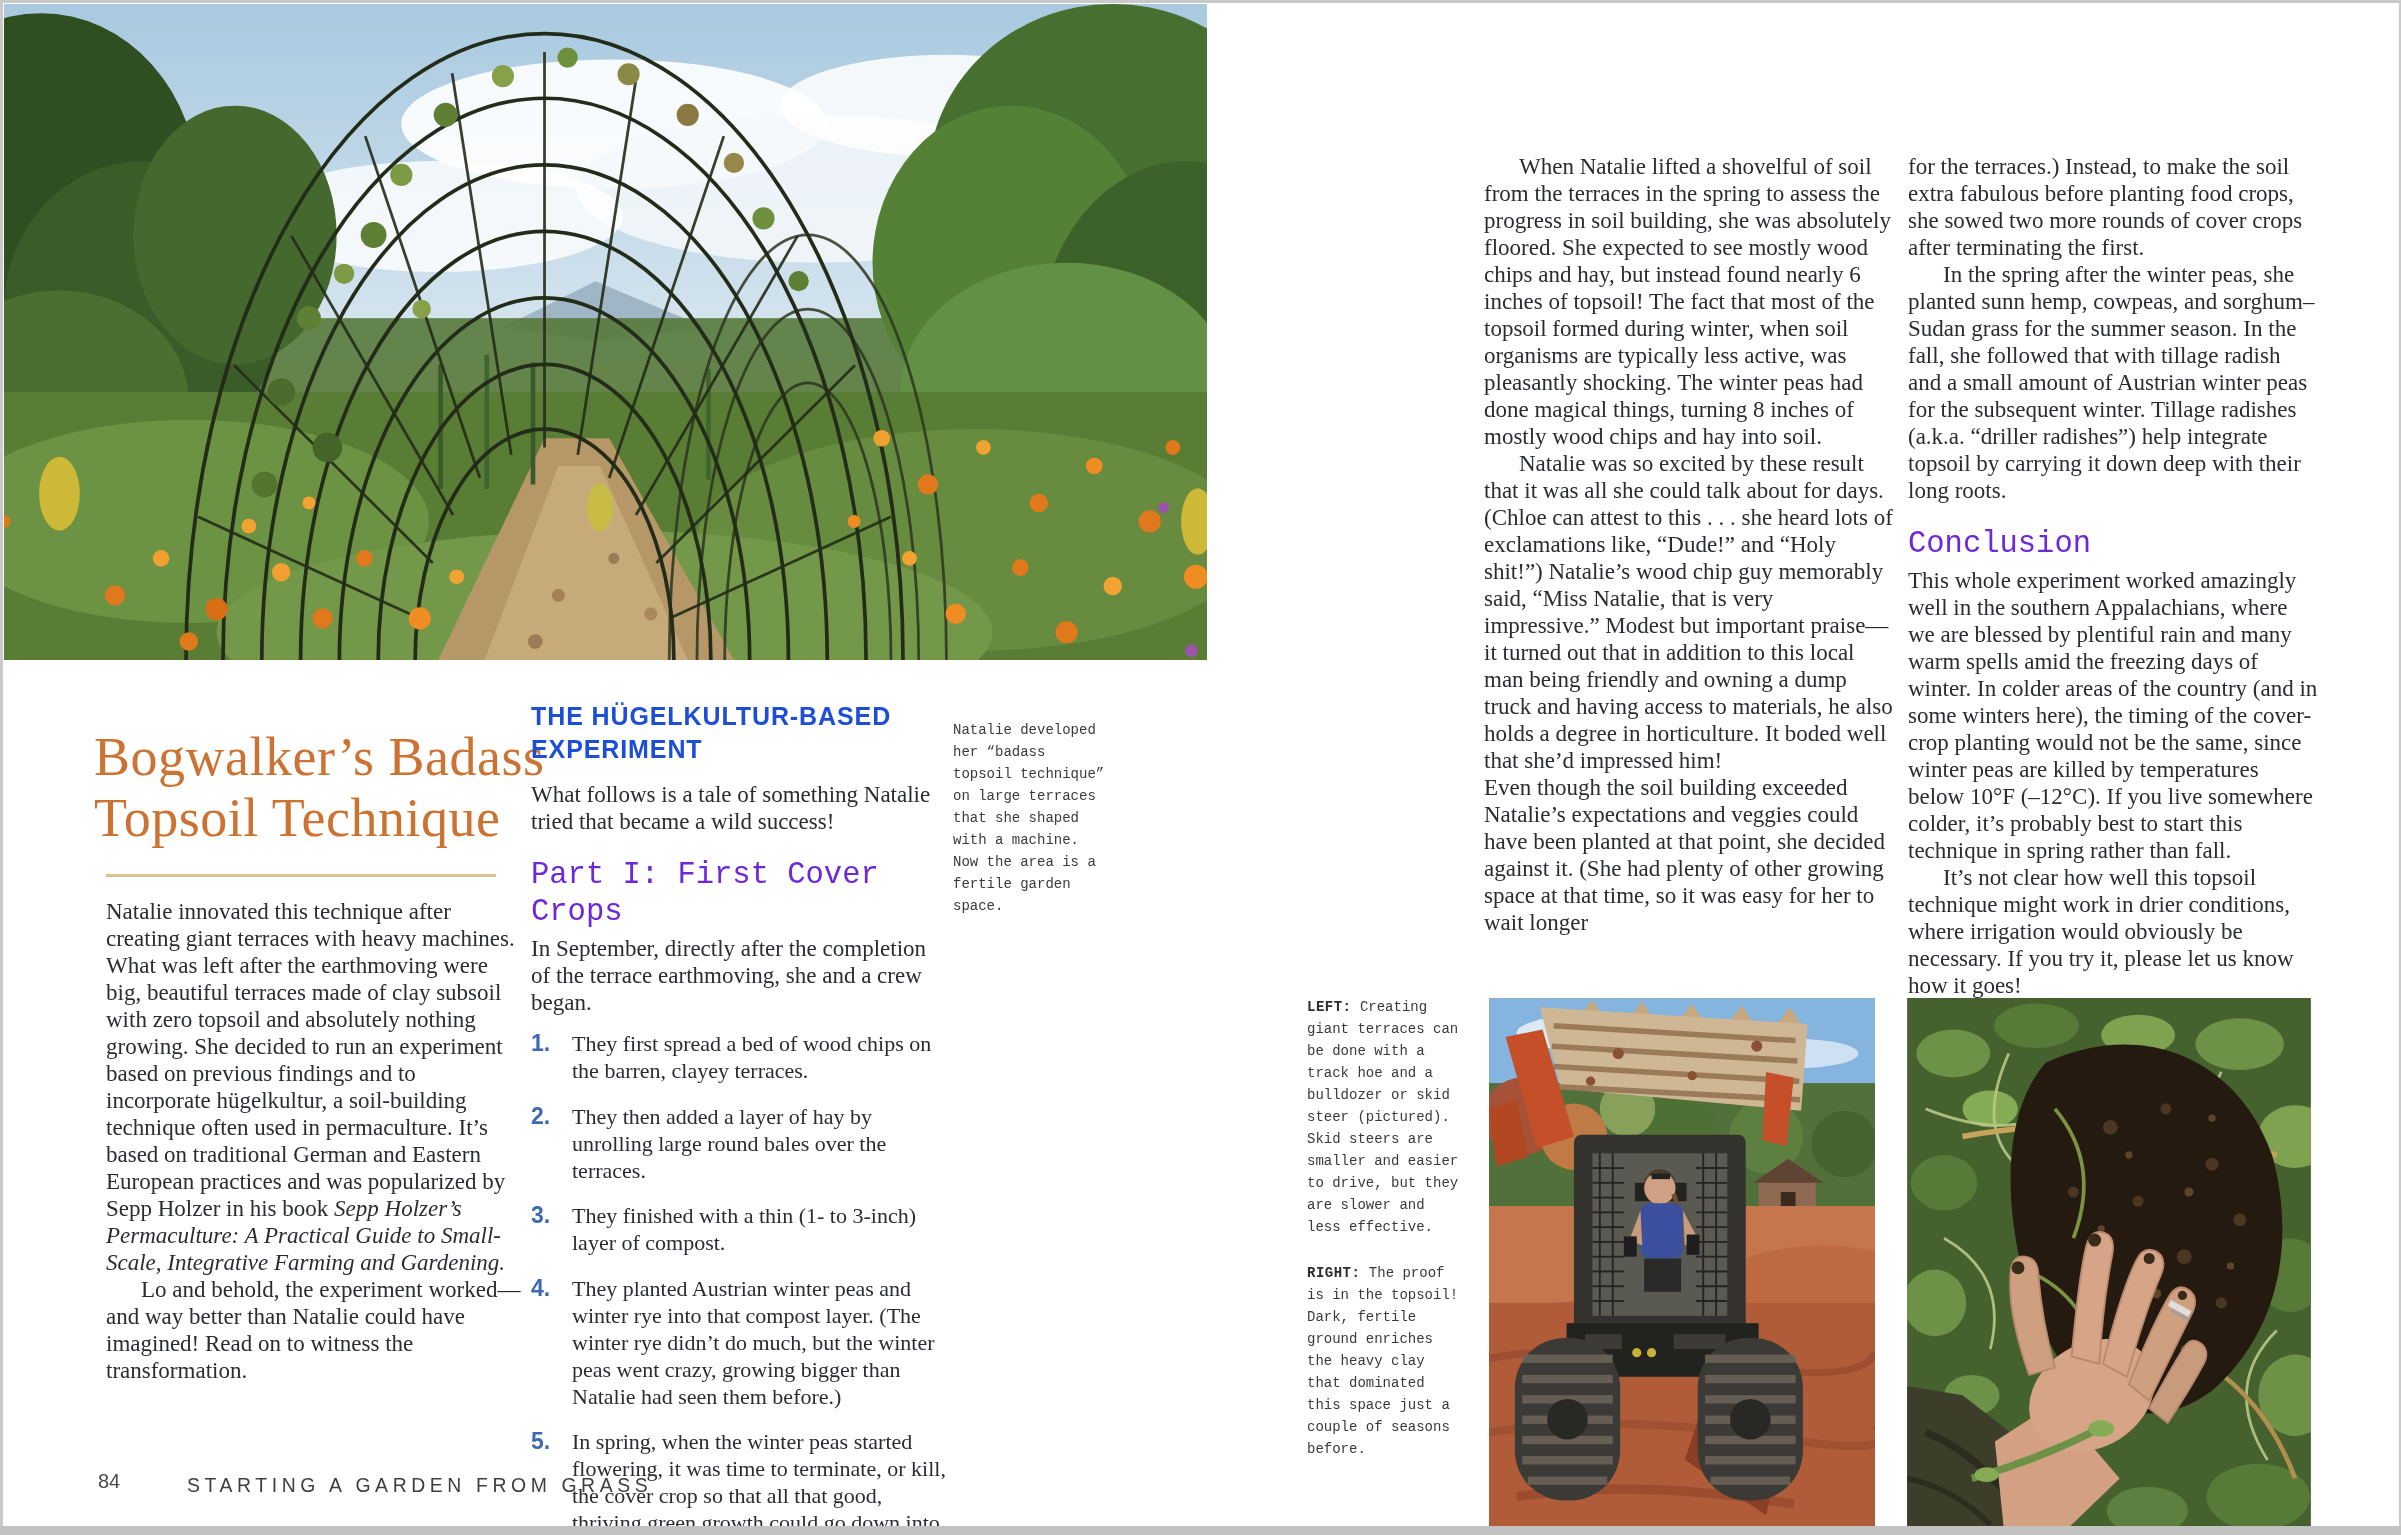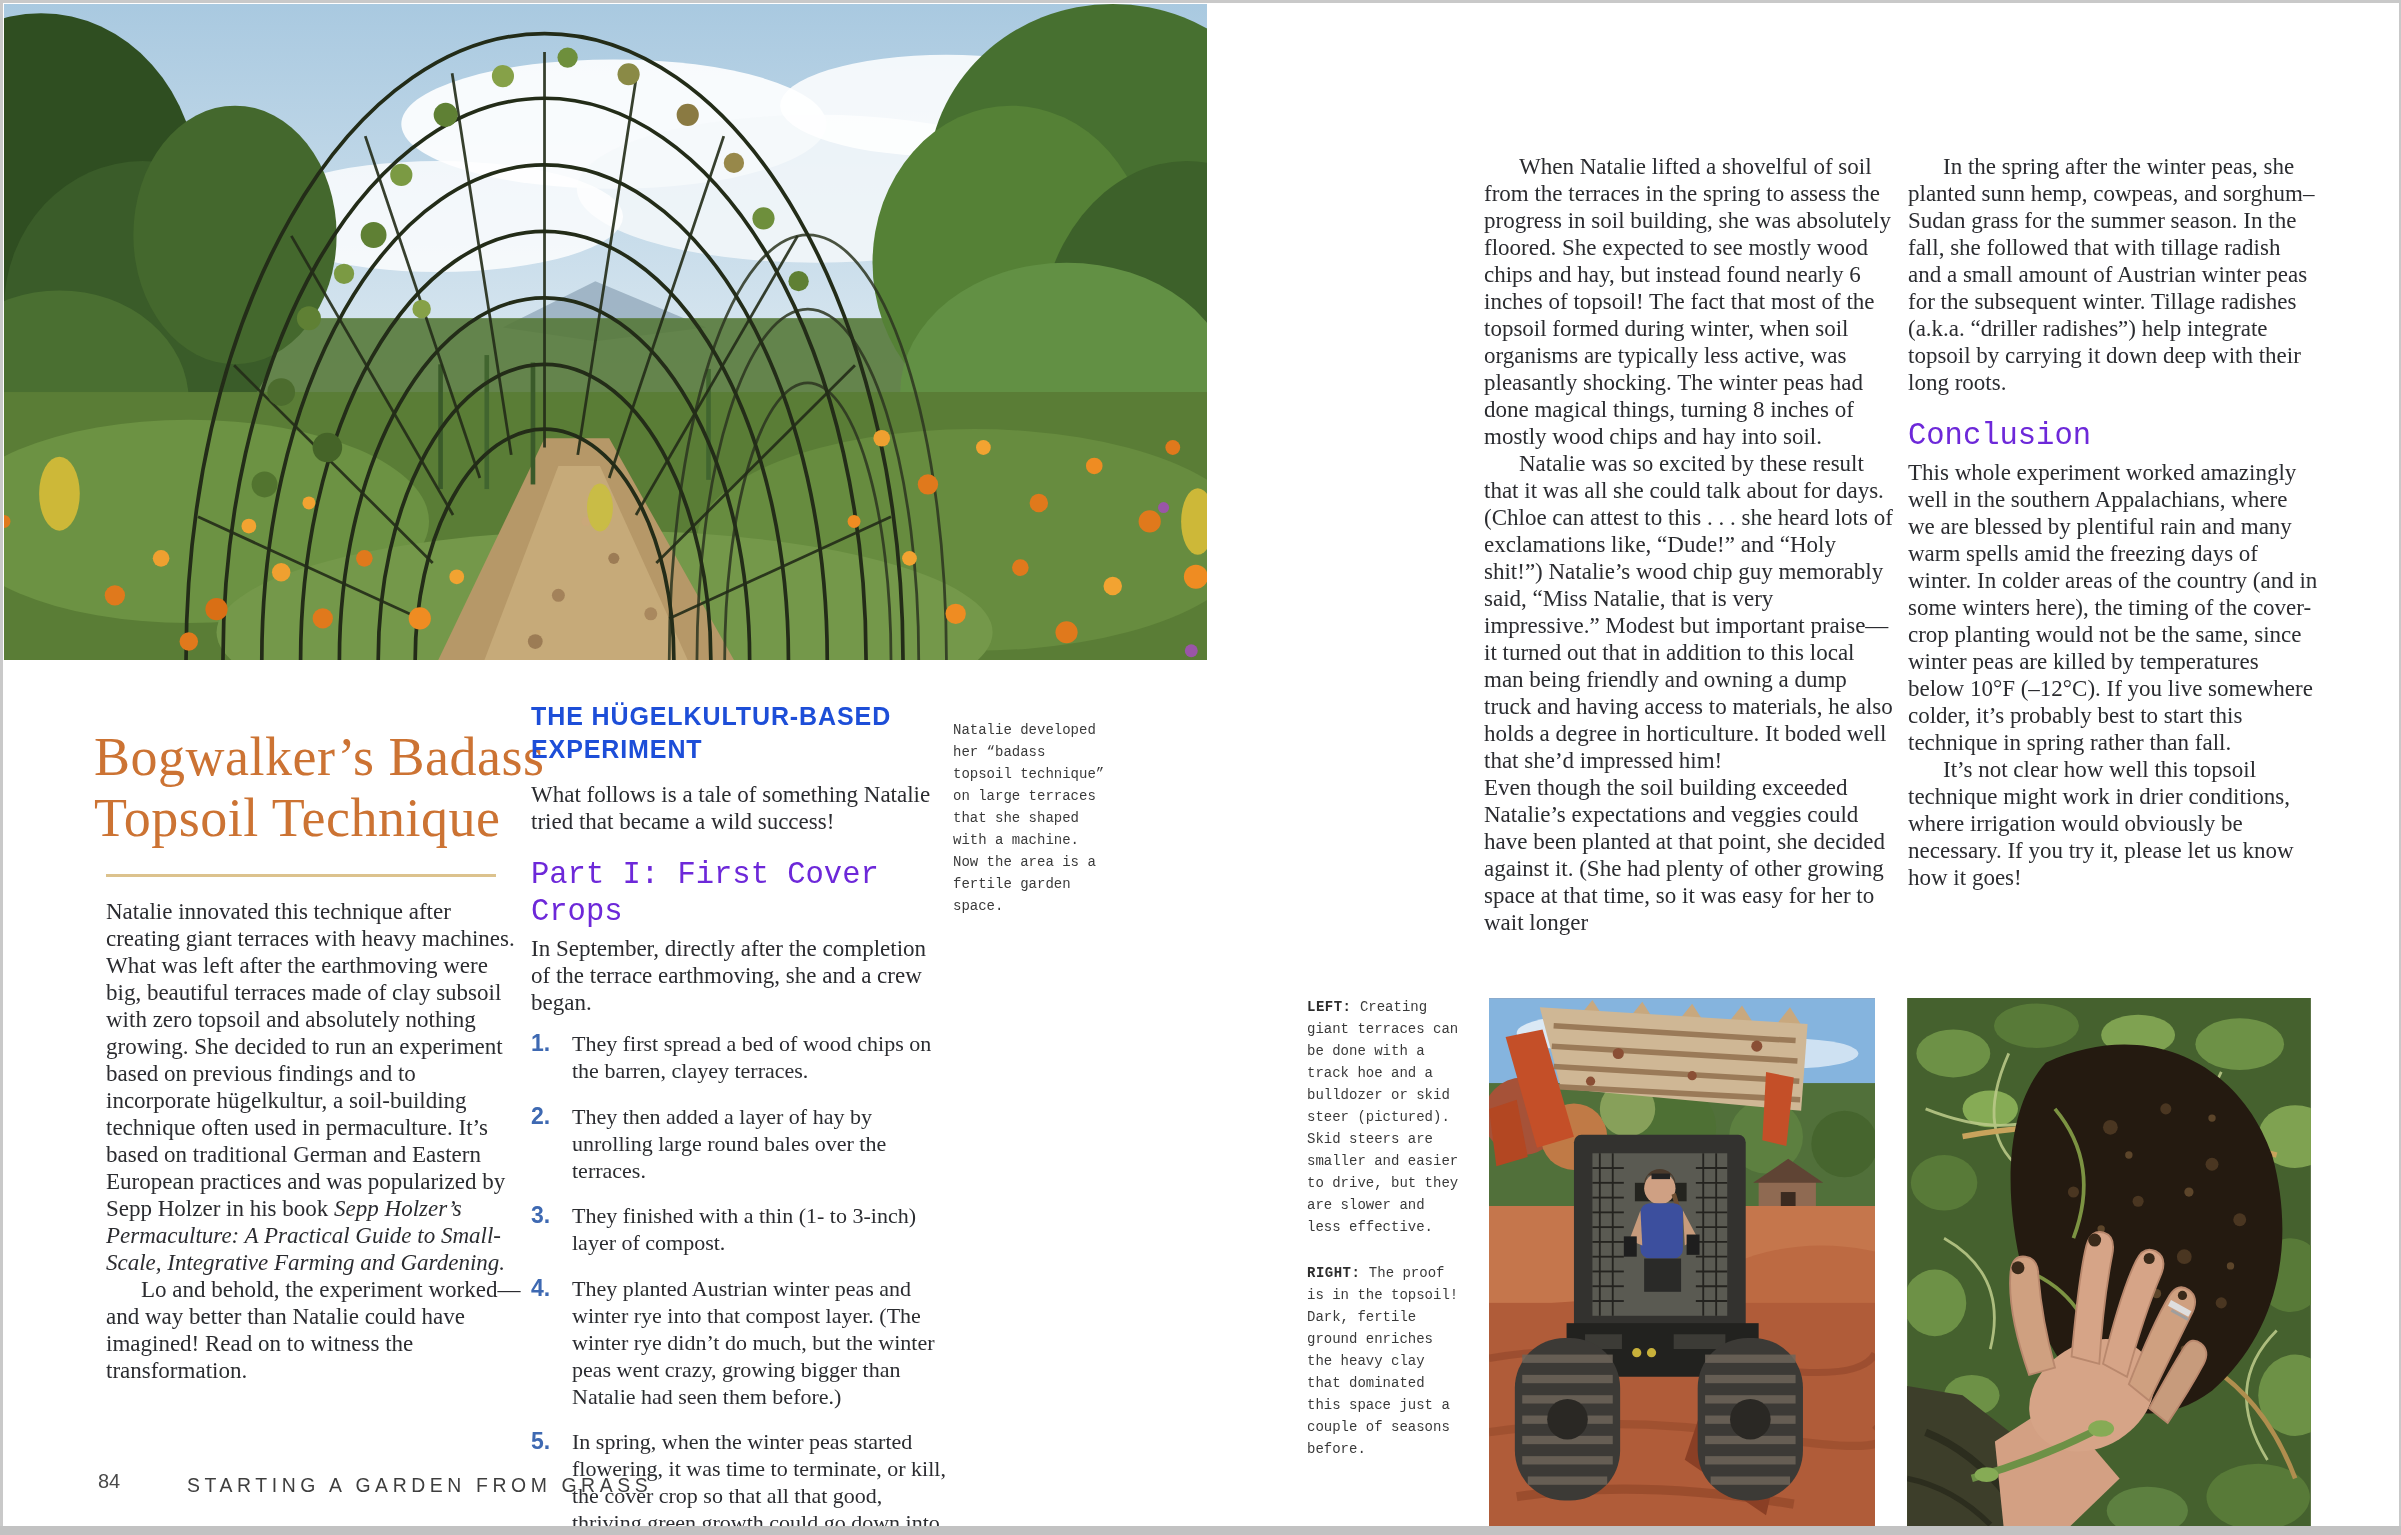--- a/index.html
+++ b/index.html
@@ -228,20 +228,21 @@
   <div class="abs footer-num" style="left:98px;top:1470px;">84</div>
   <div class="abs footer-title" style="left:187px;top:1474px;">STARTING A GARDEN FROM GRASS</div>
 
   <div class="abs serif" style="left:1484px;top:153px;width:410px;">
     <p class="indent">When Natalie lifted a shovelful of soil from the terraces in the spring to assess the progress in soil building, she was absolutely floored. She expected to see mostly wood chips and hay, but instead found nearly 6 inches of topsoil! The fact that most of the topsoil formed during winter, when soil organisms are typically less active, was pleasantly shocking. The winter peas had done magical things, turning 8 inches of mostly wood chips and hay into soil.</p>
     <p class="indent">Natalie was so excited by these result that it was all she could talk about for days. (Chloe can attest to this . . . she heard lots of exclamations like, “Dude!” and “Holy shit!”) Natalie’s wood chip guy memorably said, “Miss Natalie, that is very impressive.” Modest but important praise—it turned out that in addition to this local man being friendly and owning a dump truck and having access to materials, he also holds a degree in horticulture. It boded well that she’d impressed him!</p>
     <p>Even though the soil building exceeded Natalie’s expectations and veggies could have been planted at that point, she decided against it. (She had plenty of other growing space at that time, so it was easy for her to wait longer</p>
   </div>
 
   <div class="abs serif" style="left:1908px;top:153px;width:410px;">
+    <p>for the terraces.) Instead, to make the soil extra fabulous before planting food crops, she sowed two more rounds of cover crops after terminating the first.</p>
     <p class="indent">In the spring after the winter peas, she planted sunn hemp, cowpeas, and sorghum–Sudan grass for the summer season. In the fall, she followed that with tillage radish and a small amount of Austrian winter peas for the subsequent winter. Tillage radishes (a.k.a. “driller radishes”) help integrate topsoil by carrying it down deep with their long roots.</p>
     <div class="part-heading">Conclusion</div>
     <p>This whole experiment worked amazingly well in the southern Appalachians, where we are blessed by plentiful rain and many warm spells amid the freezing days of winter. In colder areas of the country (and in some winters here), the timing of the cover-crop planting would not be the same, since winter peas are killed by temperatures below 10°F (–12°C). If you live somewhere colder, it’s probably best to start this technique in spring rather than fall.</p>
     <p class="indent">It’s not clear how well this topsoil technique might work in drier conditions, where irrigation would obviously be necessary. If you try it, please let us know how it goes!</p>
   </div>
 
   <div class="abs caption" style="left:1307px;top:996px;width:159px;">
     <p><b>LEFT:</b><span> Creating giant terraces can be done with a track hoe and a bulldozer or skid steer (pictured). Skid steers are smaller and easier to drive, but they are slower and less effective.</span></p>
     <p><b>RIGHT:</b><span> The proof is in the topsoil! Dark, fertile ground enriches the heavy clay that dominated this space just a couple of seasons before.</span></p>
   </div>

